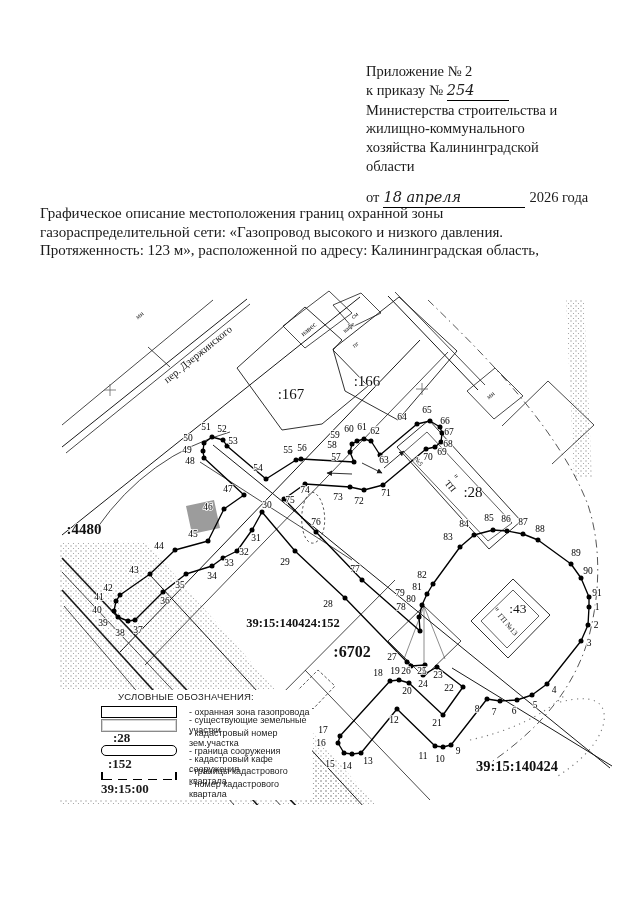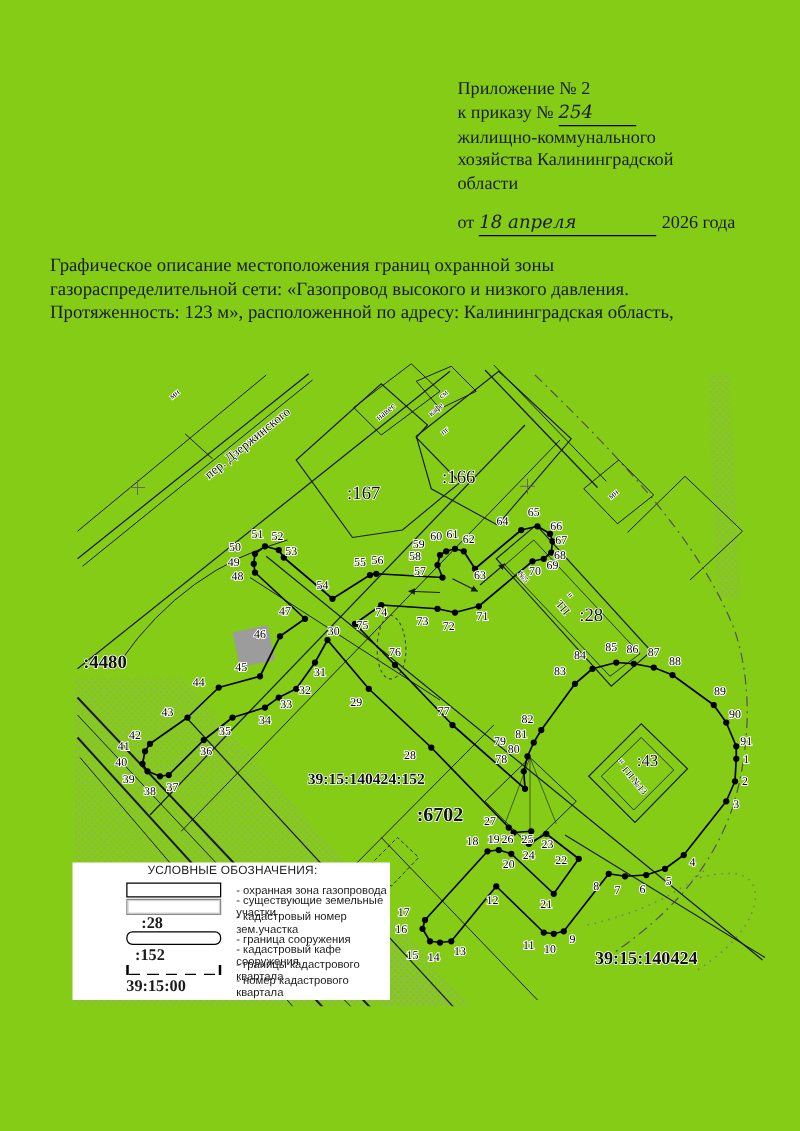--- a/index.html
+++ b/index.html
@@ -1,16 +1,16 @@
 <!DOCTYPE html>
 <html><head>
 <meta charset="utf-8">
 <style>
   html,body{margin:0;padding:0;background:#e8e8e8;}
-  .page{position:relative;width:640px;height:905px;background:#84cc16;overflow:hidden;
+  .page{position:relative;width:640px;height:905px;background:#ffffff;overflow:hidden;
         font-family:"Liberation Serif","DejaVu Serif",serif;color:#1b1b1b;}
   .hdr{position:absolute;left:366px;top:62px;width:230px;font-size:14.5px;line-height:18.8px;}
   .hdr .row{white-space:nowrap;}
   .hw{font-style:italic;font-family:"DejaVu Serif",serif;}
   .uline{display:inline-block;border-bottom:1px solid #000;text-align:left;}
   .no-line{width:62px;margin-left:4px;}
   .date-line{width:142px;margin:12px 4px;}
   .titleblk{position:absolute;left:40px;top:204px;width:560px;
             font-size:15px;line-height:18.6px;}
   svg.map{position:absolute;left:0;top:288px;}
@@ -32,20 +32,21 @@
   .ltxt{flex:1;}
 </style>
 </head>
 <body>
 
 <div class="page">
 
   <div class="hdr">
     <div class="row">Приложение № 2</div>
     <div class="row"><span>к приказу №</span><span class="uline no-line hw">254</span></div>
+    <div class="row">Министерства строительства и</div>
     <div class="row">жилищно-коммунального</div>
     <div class="row">хозяйства Калининградской</div>
     <div class="row">области</div>
     <div class="row"><span>от</span><span class="uline date-line hw">18 апреля</span><span>2026 года</span></div>
   </div>
 
   <div class="titleblk">
     <div>Графическое описание местоположения границ охранной зоны</div>
     <div>газораспределительной сети: «Газопровод высокого и низкого давления.</div>
     <div>Протяженность: 123 м», расположенной по адресу: Калининградская область,</div>

